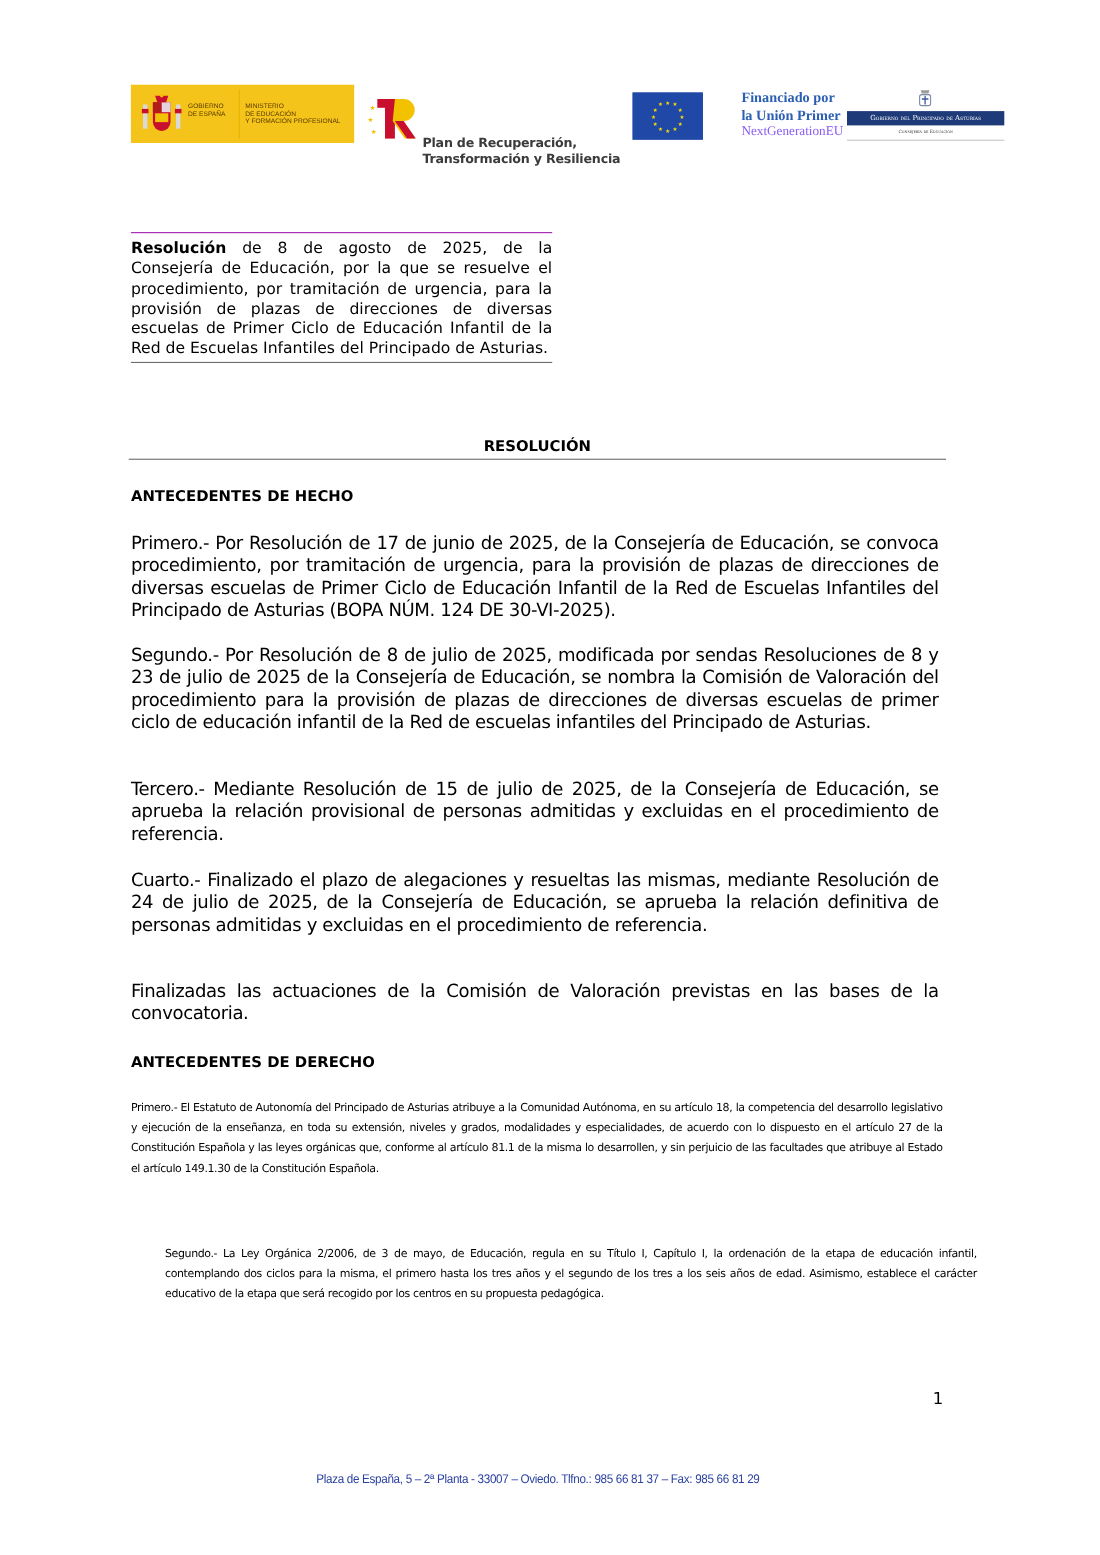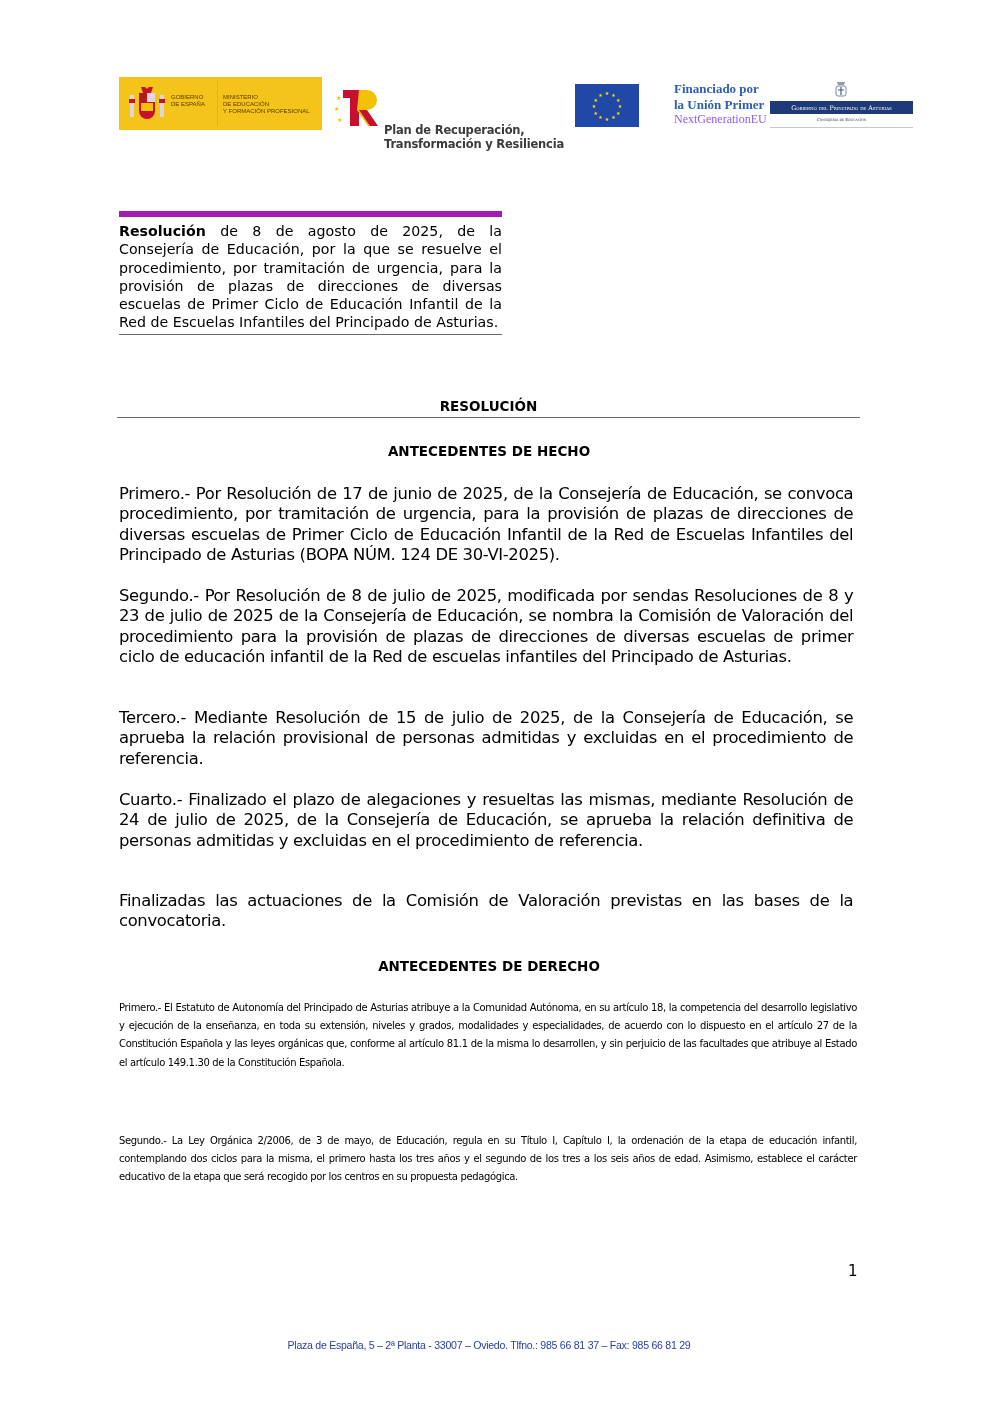--- a/index.html
+++ b/index.html
@@ -23,26 +23,26 @@
   .eu-l1, .eu-l2 { font-size: 13px; font-weight: bold; color: #2b5fb4; line-height: 15.5px; }
   .eu-l3 { font-size: 12px; color: #8b5cf6; line-height: 15px; }
 
   .logo-ast { left: 770px; top: 79px; width: 143px; height: 52px; }
   .ast-crest { position: absolute; left: 64px; top: 0; width: 14px; height: 20px; }
   .ast-band { position: absolute; left: 0; top: 22px; width: 143px; height: 13px; background: #1e3a78; color: #fff; font-family: "DejaVu Serif", serif; font-size: 6.3px; line-height: 13px; text-align: center; white-space: nowrap; font-variant: small-caps; }
   .ast-sub { position: absolute; left: 0; top: 38px; width: 143px; text-align: center; font-family: "DejaVu Serif", serif; font-size: 4px; color: #333; font-variant: small-caps; }
   .ast-rule { position: absolute; left: 0; top: 48px; width: 143px; height: 1px; background: #c8c8c8; }
 
   
-  .summary { position: absolute; left: 119px; top: 211px; width: 383px; border-top: 6px solid #a21caf; border-bottom: 1px solid #6b6b6b; padding: 5px 0 2px 0; font-family: "DejaVu Sans", sans-serif; font-size: 14.2px; line-height: 18.3px; text-align: justify; }
+  .summary { position: absolute; left: 119px; top: 211px; width: 383px; border-top: 1px solid #a21caf; border-bottom: 1px solid #6b6b6b; padding: 5px 0 2px 0; font-family: "DejaVu Sans", sans-serif; font-size: 14.2px; line-height: 18.3px; text-align: justify; }
   .summary b { font-weight: bold; }
 
   
   .title-res { position: absolute; left: 117px; top: 397px; width: 743px; text-align: center; font-family: "DejaVu Sans", sans-serif; font-weight: bold; font-size: 13.5px; line-height: 18px; padding-bottom: 2px; border-bottom: 1px solid #6b6b6b; }
-  .heading { position: absolute; left: 119px; width: 740px; text-align: center; font-family: "DejaVu Sans", sans-serif; font-weight: bold; font-size: 13.5px; line-height: 18px; }
+  .heading { position: absolute; left: 119px; width: 740px; text-align: left; font-family: "DejaVu Sans", sans-serif; font-weight: bold; font-size: 13.5px; line-height: 18px; }
 
   
   .para-big { position: absolute; left: 119px; width: 738px; font-family: "DejaVu Sans", sans-serif; font-size: 16.5px; line-height: 20.4px; text-align: justify; letter-spacing: -0.35px; word-spacing: 0px; transform: scaleX(0.995); transform-origin: left top; }
   .para-small { position: absolute; left: 119px; width: 738px; font-family: "DejaVu Sans", sans-serif; font-size: 10px; line-height: 18.2px; text-align: justify; letter-spacing: -0.35px; }
   .lead { font-weight: normal; }
 
   .page-num { position: absolute; left: 848px; top: 1262px; font-family: "DejaVu Sans", sans-serif; font-size: 15px; }
   .footer { position: absolute; left: 0; top: 1339px; width: 978px; text-align: center; font-family: "Liberation Sans", sans-serif; font-size: 11.4px; color: #2b41a0; letter-spacing: -0.3px; transform: scaleX(0.93); transform-origin: center top; }
 </style>
 </head>
@@ -150,18 +150,18 @@
 </div>
 
 <div class="para-big" style="top:891px;">Finalizadas las actuaciones de la Comisión de Valoración previstas en las bases de la convocatoria.</div>
 
 <div class="heading" style="top:957px;">ANTECEDENTES DE DERECHO</div>
 
 <div class="para-small" style="top:999px;">
   <span class="lead">Primero</span><span>.- El Estatuto de Autonomía del Principado de Asturias atribuye a la Comunidad Autónoma, en su artículo 18, la competencia del desarrollo legislativo y ejecución de la enseñanza, en toda su extensión, niveles y grados, modalidades y especialidades, de acuerdo con lo dispuesto en el artículo 27 de la Constitución Española y las leyes orgánicas que, conforme al artículo 81.1 de la misma lo desarrollen, y sin perjuicio de las facultades que atribuye al Estado el artículo 149.1.30 de la Constitución Española.</span>
 </div>
 
-<div class="para-small" style="top:1132px;">
+<div class="para-small" style="top:1132px;margin-left:31px;">
   <span class="lead">Segundo</span><span>.- La Ley Orgánica 2/2006, de 3 de mayo, de Educación, regula en su Título I, Capítulo I, la ordenación de la etapa de educación infantil, contemplando dos ciclos para la misma, el primero hasta los tres años y el segundo de los tres a los seis años de edad. Asimismo, establece el carácter educativo de la etapa que será recogido por los centros en su propuesta pedagógica.</span>
 </div>
 
 <div class="page-num">1</div>
 <div class="footer">Plaza de España, 5 – 2ª Planta - 33007 – Oviedo. Tlfno.: 985 66 81 37 – Fax: 985 66 81 29</div>
 
 </body></html>

